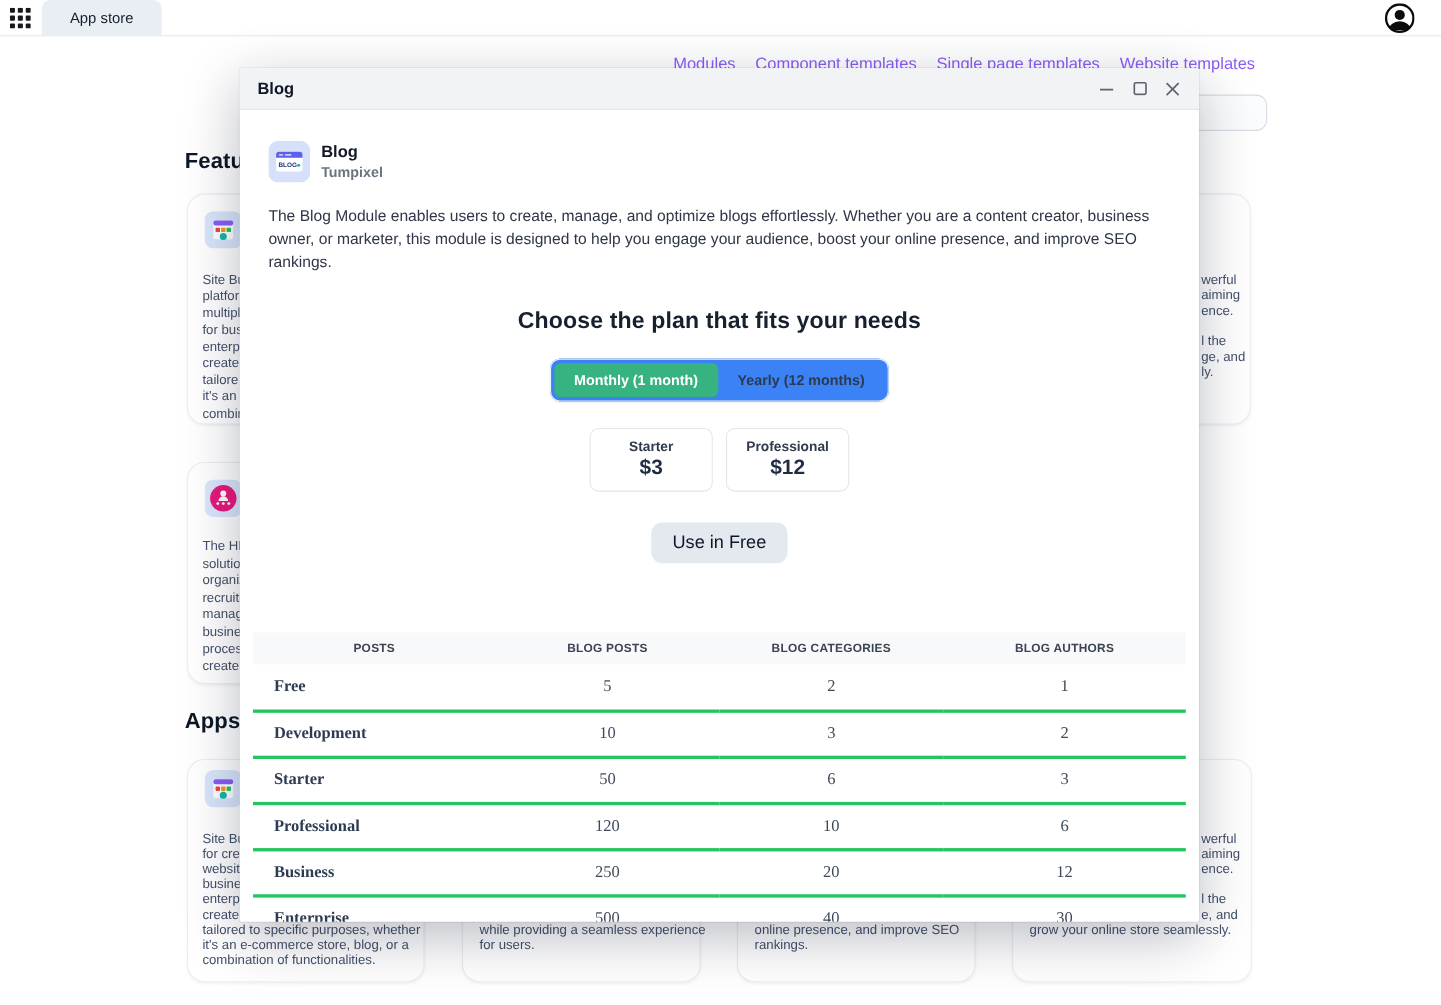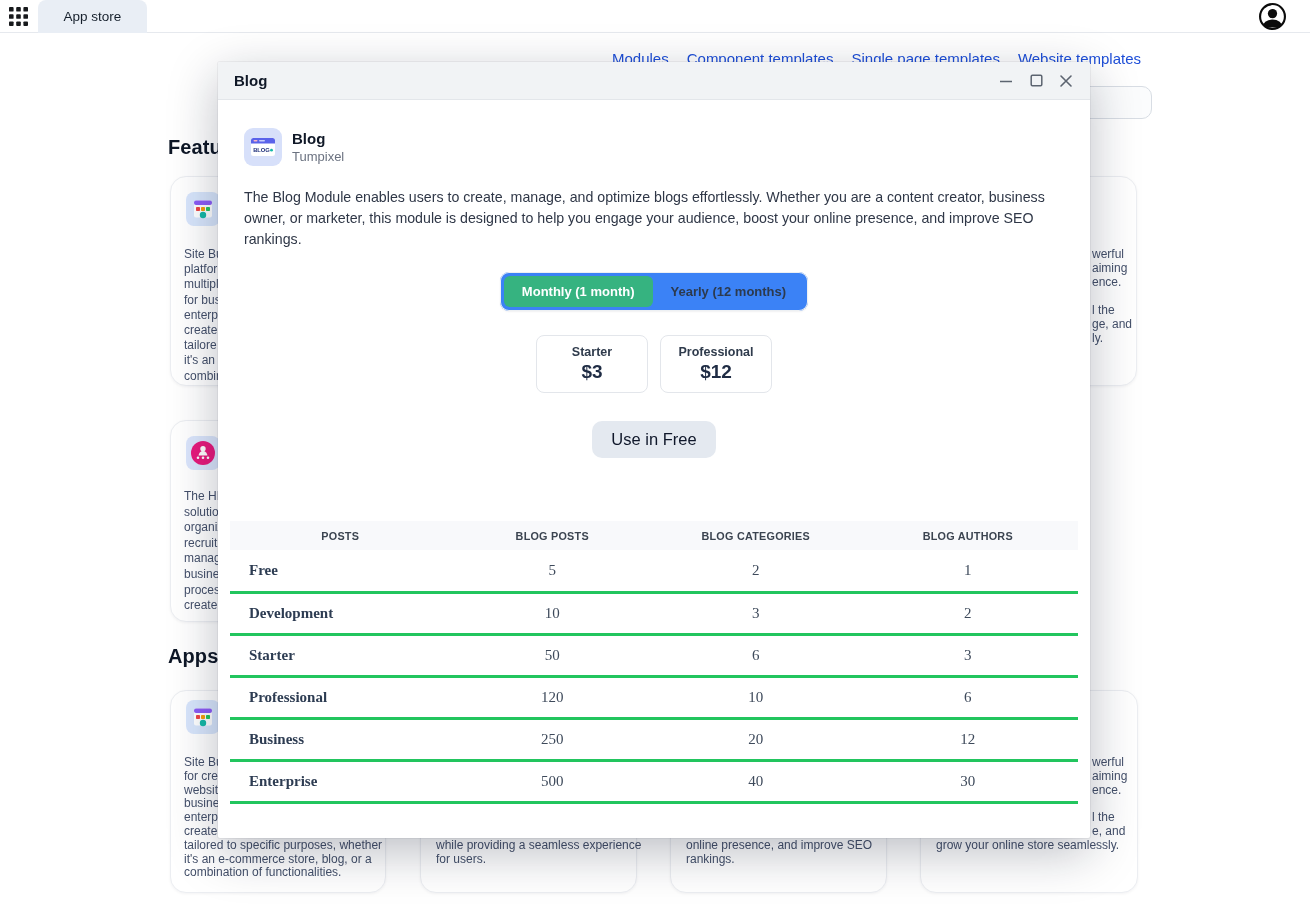--- a/index.html
+++ b/index.html
@@ -16,21 +16,21 @@
   }
   
   .topbar{position:absolute;left:0;top:0;width:1310px;height:33px;background:#fff;border-bottom:1px solid #e6e9ee;z-index:3;}
   .grid-icon{position:absolute;left:9px;top:7px;width:19px;height:19px;cursor:pointer;}
   .app-tab{position:absolute;left:38px;top:0;width:109px;height:33px;background:#e9eef5;border-radius:8px 8px 0 0;
     display:flex;align-items:center;justify-content:center;font-size:13.5px;color:#16202c;cursor:pointer;}
   .avatar{position:absolute;left:1259px;top:3px;width:27px;height:27px;cursor:pointer;}
   
   .bg{position:absolute;inset:0;z-index:1;}
   .nav{position:absolute;left:612px;top:50px;display:flex;gap:18px;white-space:nowrap;}
-  .nav span{font-size:15px;font-weight:500;color:#1d4ed8;cursor:pointer;}
+  .nav span{font-size:15px;font-weight:500;color:#8b5cf6;cursor:pointer;}
   .search-box{position:absolute;left:988px;top:86px;width:164px;height:33px;border:1px solid #d8dde4;border-radius:10px;background:#fbfcfd;}
   .section-heading{position:absolute;font-size:20px;font-weight:700;color:#0e1726;letter-spacing:.1px;}
   .card{position:absolute;background:#fff;border:1px solid #eceef2;border-radius:16px;box-shadow:0 1px 3px rgba(16,24,40,.05);cursor:pointer;}
   .mini-icon{position:absolute;width:34px;height:34px;}
   .lines{position:absolute;font-size:12px;color:#44506a;}
   .lh152{line-height:15.2px;} .lh152>div{min-height:15.2px;}
   .lh156{line-height:15.6px;} .lh156>div{min-height:15.6px;}
   .lh138{line-height:13.8px;} .lh138>div{min-height:13.8px;}
   .lh140{line-height:14px;}  .lh140>div{min-height:14px;}
   .lines>div{white-space:nowrap;}
@@ -38,21 +38,21 @@
   .modal{position:absolute;left:218px;top:62px;width:872px;height:776px;background:#fff;z-index:10;
     box-shadow:0 14px 50px rgba(15,23,42,.28),0 0 0 1px rgba(15,23,42,.05);overflow:hidden;border-radius:2px;}
   .modal-titlebar{display:flex;align-items:center;height:38px;background:#f1f3f5;border-bottom:1px solid #e3e6ea;padding:0 16px;cursor:move;}
   .modal-title{font-size:15px;font-weight:700;color:#101827;}
   .win-controls{margin-left:auto;display:flex;align-items:center;gap:14px;}
   .win-btn{width:16px;height:16px;display:flex;align-items:center;justify-content:center;cursor:pointer;color:#5c6470;}
   .modal-body{padding:0 26px;}
   .app-row{display:flex;align-items:center;gap:10px;margin-top:28px;}
   .blog-icon{width:38px;height:38px;flex:0 0 38px;}
   .app-name{font-size:15px;font-weight:700;color:#101827;line-height:18px;}
-  .app-vendor{font-size:13px;color:#6b7280;line-height:17px;}
+  .app-vendor{font-size:13px;color:#6b7280;line-height:17px;font-weight:bold;}
   .desc{margin-top:21px;font-size:14.2px;color:#2f3747;}
   .desc>div{line-height:21px;white-space:nowrap;}
   .plans-heading{margin-top:30px;text-align:center;font-size:21px;font-weight:700;color:#17202e;letter-spacing:.1px;}
   .toggle-wrap{margin-top:22px;display:flex;justify-content:center;}
   .toggle{display:inline-flex;background:#3b82f6;border-radius:9px;padding:4px;box-shadow:inset 0 0 0 1px #edf0f3,0 1px 2px rgba(16,24,40,.06);}
   .toggle-btn{font-size:13px;padding:8px 18px;border-radius:6px;cursor:pointer;white-space:nowrap;}
   .toggle-btn.active{background:var(--accent_green);color:#fff;font-weight:700;}
   .toggle-btn.inactive{color:#2c3a4e;font-weight:600;text-align:right;}
   .plan-cards{margin-top:24px;display:flex;justify-content:center;gap:12px;}
   .plan-card{width:112px;height:58px;border:1px solid #e3e6eb;border-radius:8px;background:#fff;
@@ -257,20 +257,21 @@
         <div class="app-vendor">Tumpixel</div>
       </div>
     </div>
 
     <div class="desc">
         <div>The Blog Module enables users to create, manage, and optimize blogs effortlessly. Whether you are a content creator, business</div>
         <div>owner, or marketer, this module is designed to help you engage your audience, boost your online presence, and improve SEO</div>
         <div>rankings.</div>
       </div>
 
+    <h2 class="plans-heading">Choose the plan that fits your needs</h2>
 
     <div class="toggle-wrap">
       <div class="toggle">
         <span class="toggle-btn active">Monthly (1 month)</span>
         <span class="toggle-btn inactive">Yearly (12 months)</span>
       </div>
     </div>
 
     <div class="plan-cards">
         <div class="plan-card">

